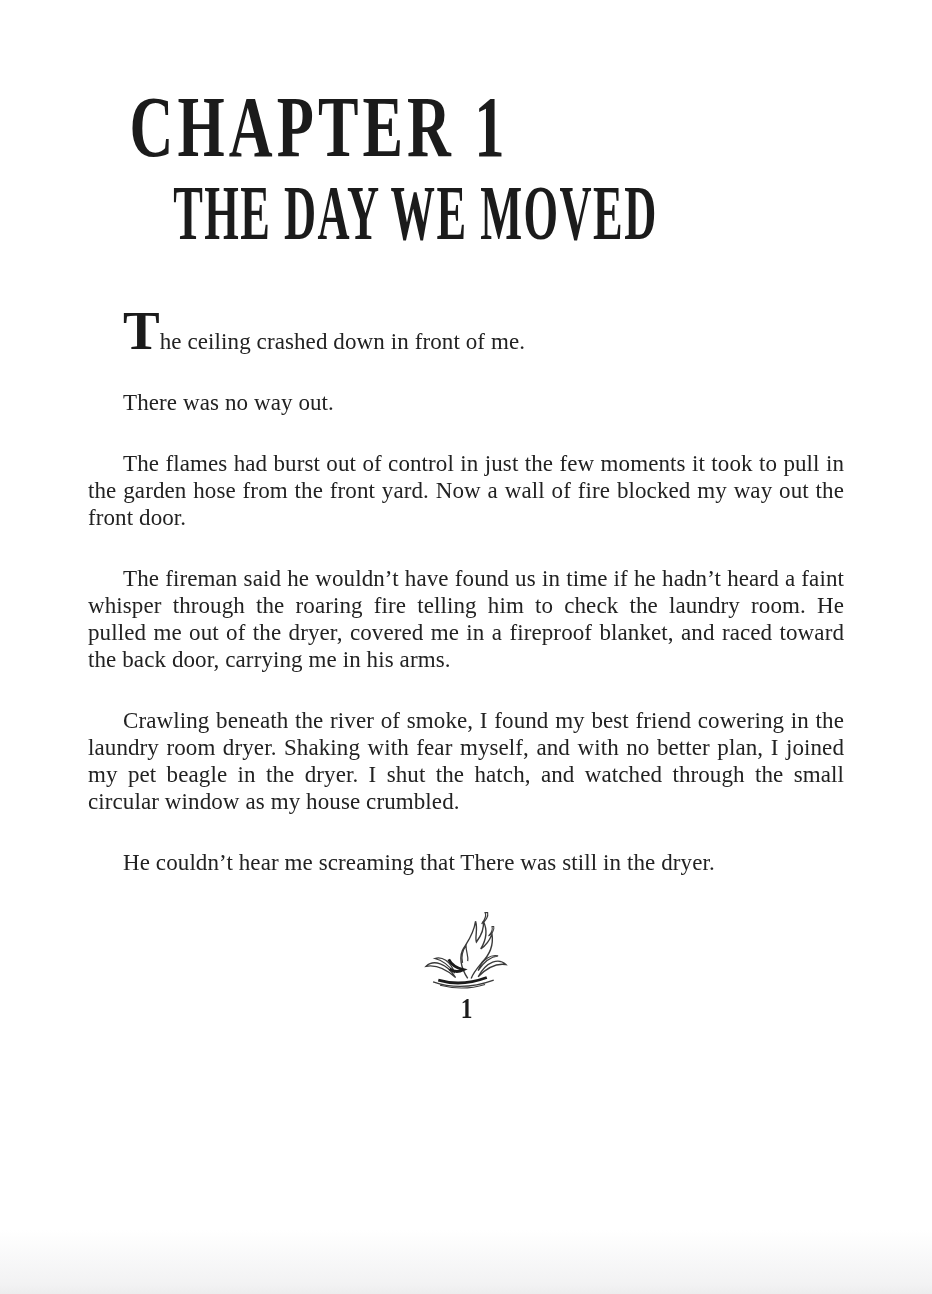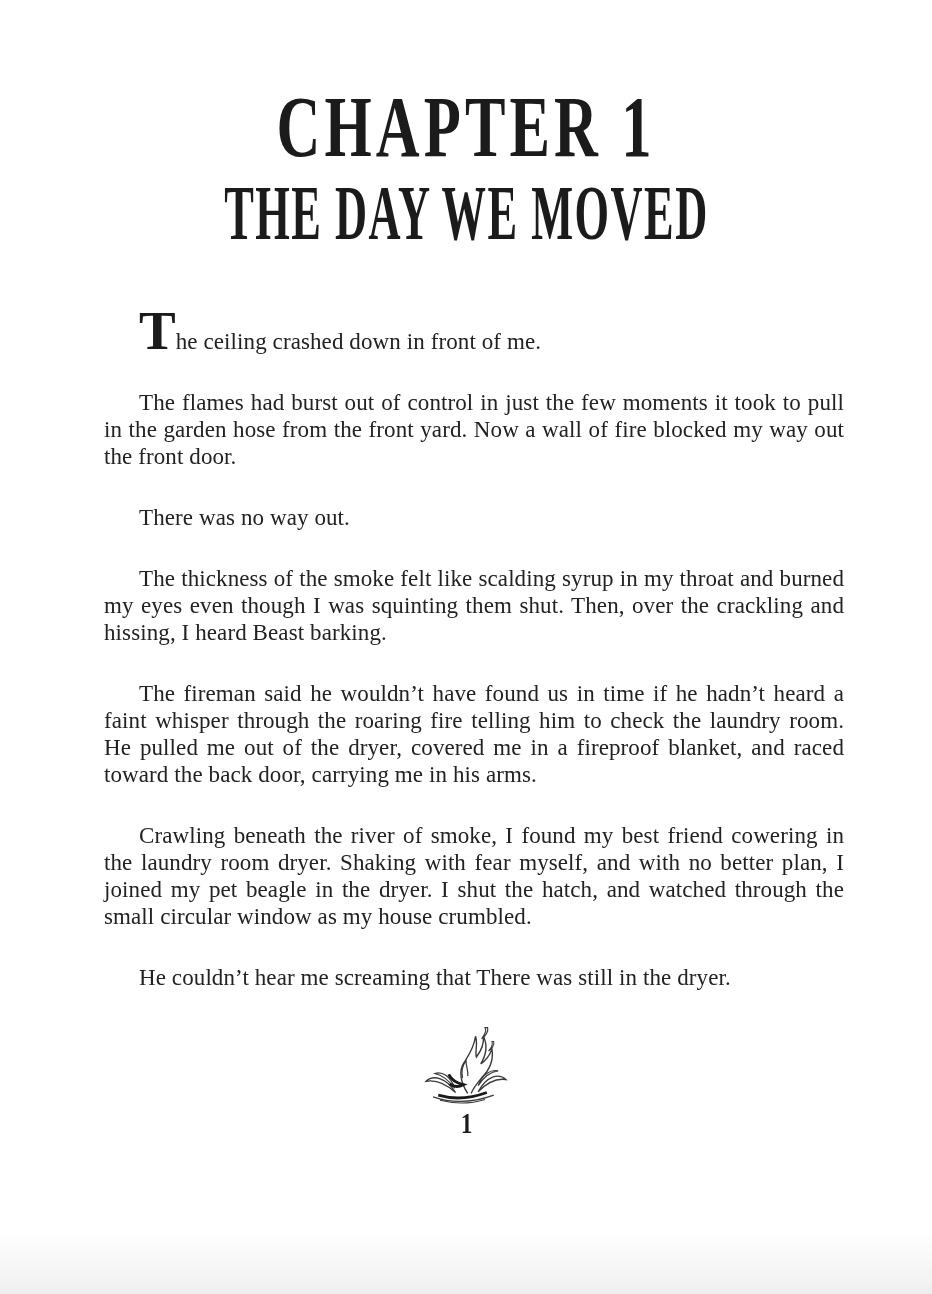--- a/index.html
+++ b/index.html
@@ -14,21 +14,21 @@
     background: #ffffff;
     overflow: hidden;
     font-family: "Liberation Serif", serif;
     color: #212121;
   }
   .content {
     padding: 0 88px;
   }
   .chapter-head {
     padding-top: 90px;
-    text-align: center;
+    text-align: left;
     color: #1b1b1b;
   }
   .chapter-number {
     display: inline-block;
     font-size: 74px;
     font-weight: 700;
     letter-spacing: 5px;
     line-height: 1.0;
     transform: scale(0.82, 1.16);
     transform-origin: center center;
@@ -40,21 +40,20 @@
     font-weight: 700;
     letter-spacing: 2px;
     line-height: 1.0;
     transform: scale(0.74, 1.30);
     transform-origin: center top;
     white-space: nowrap;
     margin-top: 10px;
   }
   .body-text {
     margin-top: 94px;
-    margin-left: 16px;
   }
   .body-text p {
     font-size: 23px;
     line-height: 27px;
     text-align: justify;
     text-indent: 35px;
     margin: 0 0 34px 0;
     letter-spacing: 0.1px;
     color: #222222;
   }
@@ -99,23 +98,22 @@
 
     <div class="chapter-head">
       <div class="chapter-number">CHAPTER 1</div>
       <br>
       <div class="chapter-title">THE DAY WE MOVED</div>
     </div>
 
     <div class="body-text">
       <p><span class="drop-initial">T</span><span>he ceiling crashed down in front of me.</span></p>
 
+      <p>There was no way out.</p>
       <p>The flames had burst out of control in just the few moments it took to pull in the garden hose from the front yard. Now a wall of fire blocked my way out the front door.</p>
-      <p>There was no way out.</p>
-      <p>The thickness of the smoke felt like scalding syrup in my throat and burned my eyes even though I was squinting them shut. Then, over the crackling and hissing, I heard Beast barking.</p>
       <p>The fireman said he wouldn’t have found us in time if he hadn’t heard a faint whisper through the roaring fire telling him to check the laundry room. He pulled me out of the dryer, covered me in a fireproof blanket, and raced toward the back door, carrying me in his arms.</p>
       <p>Crawling beneath the river of smoke, I found my best friend cowering in the laundry room dryer. Shaking with fear myself, and with no better plan, I joined my pet beagle in the dryer. I shut the hatch, and watched through the small circular window as my house crumbled.</p>
       <p>He couldn’t hear me screaming that There was still in the dryer.</p>
     </div>
 
     <div class="footer">
       <svg class="flame-art" width="104" height="84" viewBox="0 0 120 95" fill="none" xmlns="http://www.w3.org/2000/svg">
 
         <path d="M62 78 C54 66 51 52 58 42 C63 34 69 26 71 12 C74 22 70 30 72 36 C78 28 81 20 80 12 C85 22 83 34 77 44 C83 40 88 32 90 27 C92 40 86 52 78 60 C73 66 68 72 66 78" stroke="#3a3a3a" stroke-width="1.6"></path>
 

